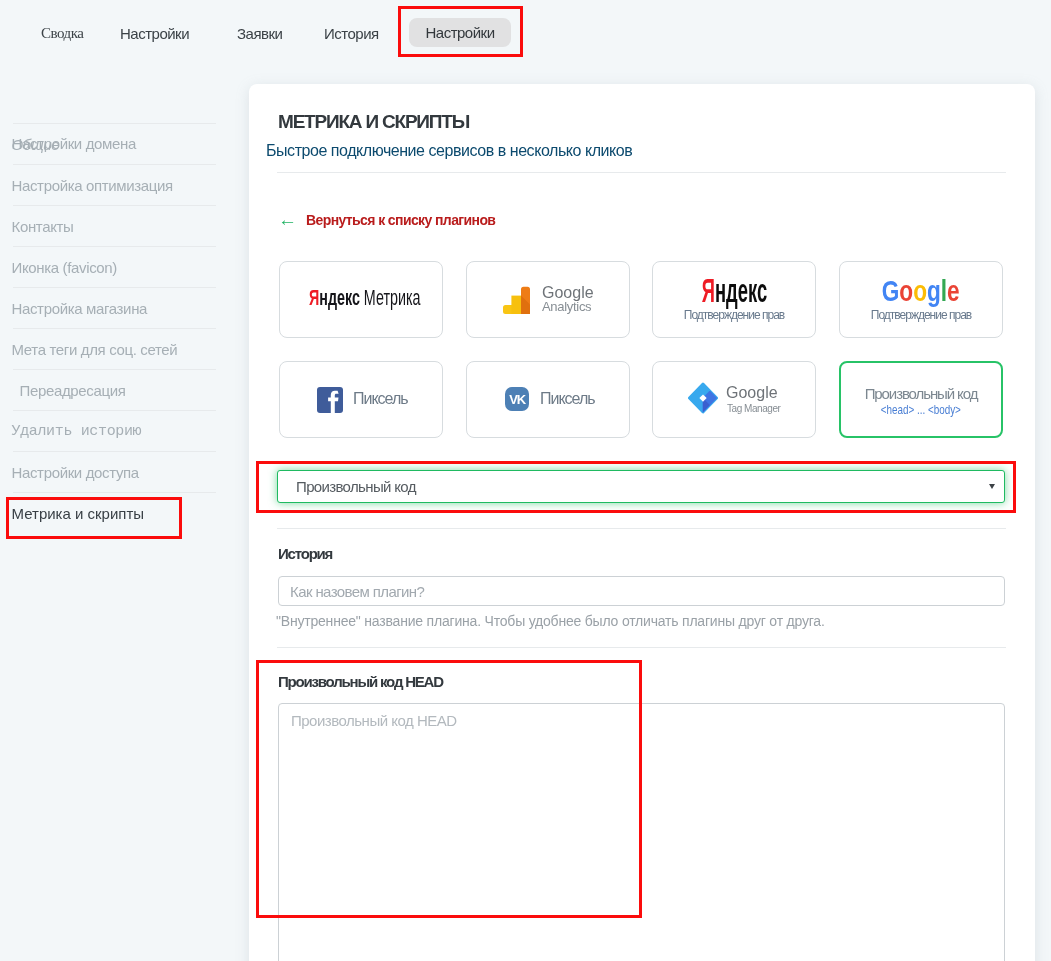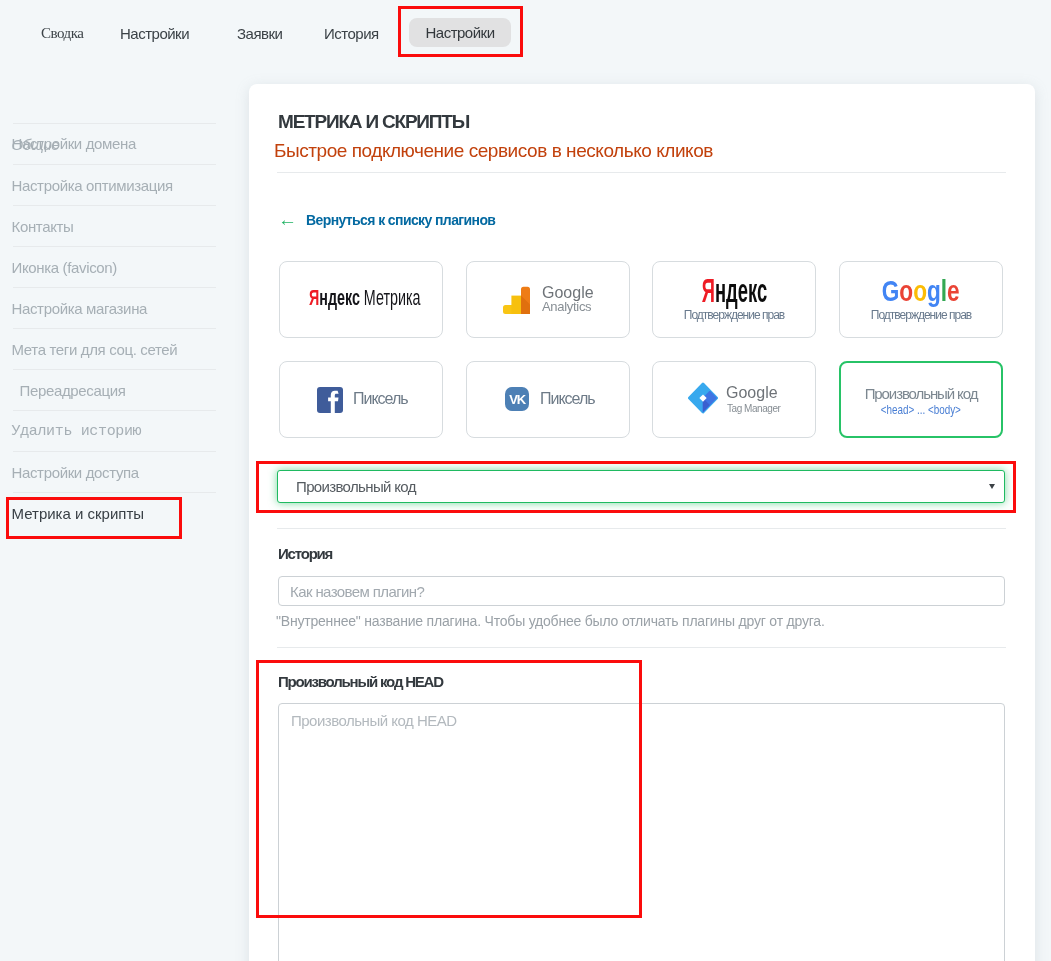--- a/index.html
+++ b/index.html
@@ -43,25 +43,25 @@
   <div class="divider" style="left:13px; top:369px; width:203px;"></div>
   <div class="divider" style="left:13px; top:410px; width:203px;"></div>
   <div class="divider" style="left:13px; top:451px; width:203px;"></div>
   <div class="divider" style="left:13px; top:492px; width:203px;"></div>
 </div>
 <div class="redbox" style="left:6px; top:497px; width:176px; height:42px;"></div>
 
 <div class="abs" id="card" style="left:249px; top:84px; width:786px; height:940px; background:#fff; border-radius:8px; box-shadow:0 3px 14px rgba(140,155,165,.22);"></div>
 
 <div class="abs" style="left:278px; top:112px; font-size:19px; line-height:19px; font-weight:bold; color:#33393e; letter-spacing:-1.2px;">МЕТРИКА И СКРИПТЫ</div>
-<div class="abs" style="left:274px; top:143px; font-size:19px; line-height:15px; letter-spacing:-0.45px; color:#c2410c;">Быстрое подключение сервисов в несколько кликов</div>
+<div class="abs" style="left:266px; top:143px; font-size:16px; line-height:15px; letter-spacing:-0.45px; color:#0c4a6e;">Быстрое подключение сервисов в несколько кликов</div>
 <div class="divider" style="left:277px; top:172px; width:729px;"></div>
 
 <div class="abs" style="left:278px; top:210px; color:#21b364; font-size:19px; line-height:19px;">←</div>
-<div class="abs" style="left:306px; top:213px; color:#0369a1; font-size:14px; line-height:14px; font-weight:bold; letter-spacing:-0.6px;">Вернуться к списку плагинов</div>
+<div class="abs" style="left:306px; top:213px; color:#b91c1c; font-size:14px; line-height:14px; font-weight:bold; letter-spacing:-0.6px;">Вернуться к списку плагинов</div>
 
 <div class="scard" style="left:279px; top:261px;"></div>
 <div class="scard" style="left:466px; top:261px;"></div>
 <div class="scard" style="left:652px; top:261px;"></div>
 <div class="scard" style="left:839px; top:261px;"></div>
 
 <div class="scard" style="left:279px; top:361px;"></div>
 <div class="scard" style="left:466px; top:361px;"></div>
 <div class="scard" style="left:652px; top:361px;"></div>
 <div class="scard" style="left:839px; top:361px; border:2px solid #27c367;"></div>

